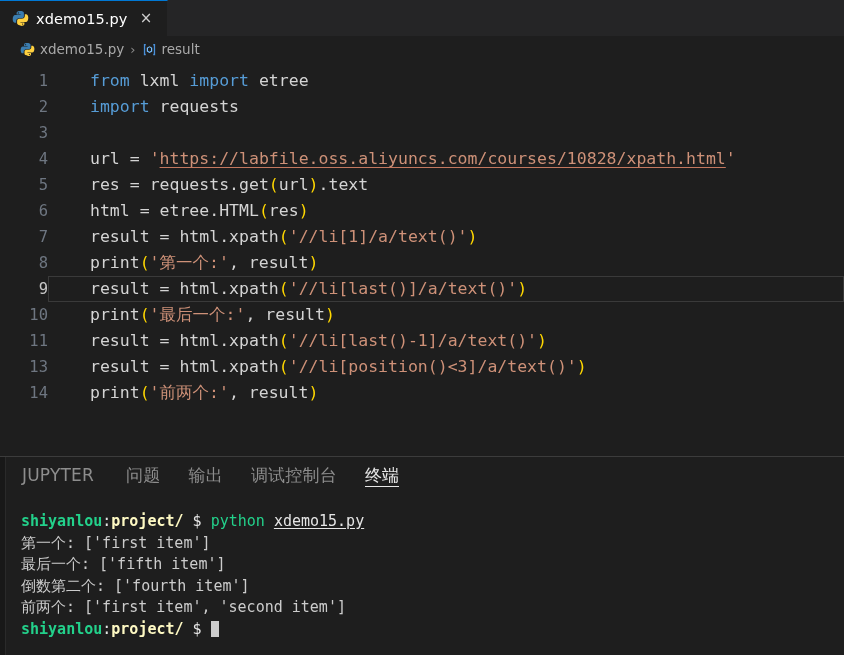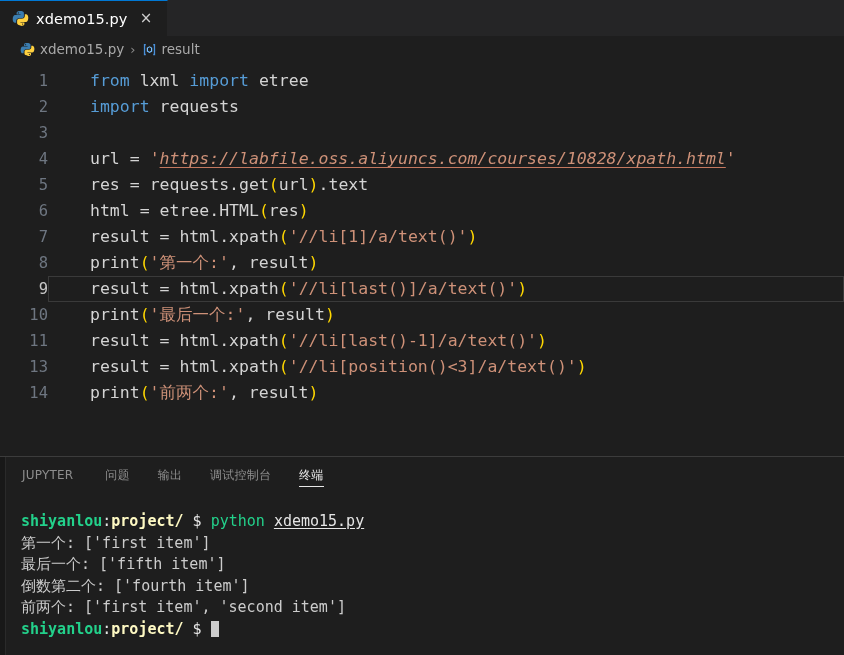--- a/index.html
+++ b/index.html
@@ -156,21 +156,21 @@
     top: 0;
     bottom: 0;
     border: 1px solid #3a3a3a;
     pointer-events: none;
     box-sizing: border-box;
   }
 
   
   .t-kw   { color: #569cd6; }
   .t-str  { color: #ce9178; }
-  .t-str-link { color: #ce9178; text-decoration: underline; text-decoration-color: #c4785f; text-underline-offset: 3px; font-style: italic; }
+  .t-str-link { color: #ce9178; text-decoration: underline; text-decoration-color: #c4785f; text-underline-offset: 3px; }
   .t-var  { color: #d4d4d4; }
   .t-op   { color: #d4d4d4; }
   .t-p1   { color: #ffd700; }
 
   
   .panel {
     flex: 1 1 auto;
     background: #1e1e1e;
     border-top: 1px solid #3c3c3c;
     display: flex;
@@ -190,21 +190,21 @@
   }
   .panel-tabs {
     height: 36px;
     flex: 0 0 36px;
     display: flex;
     align-items: center;
     padding-left: 22px;
     gap: 0;
   }
   .panel-tab {
-    font-size: 12px;
+    font-size: 17px;
     color: #8d8d8d;
     padding: 0 14px;
     height: 36px;
     display: flex;
     align-items: center;
     cursor: pointer;
     font-family: "DejaVu Sans", sans-serif;
     position: relative;
     letter-spacing: .2px;
   }

